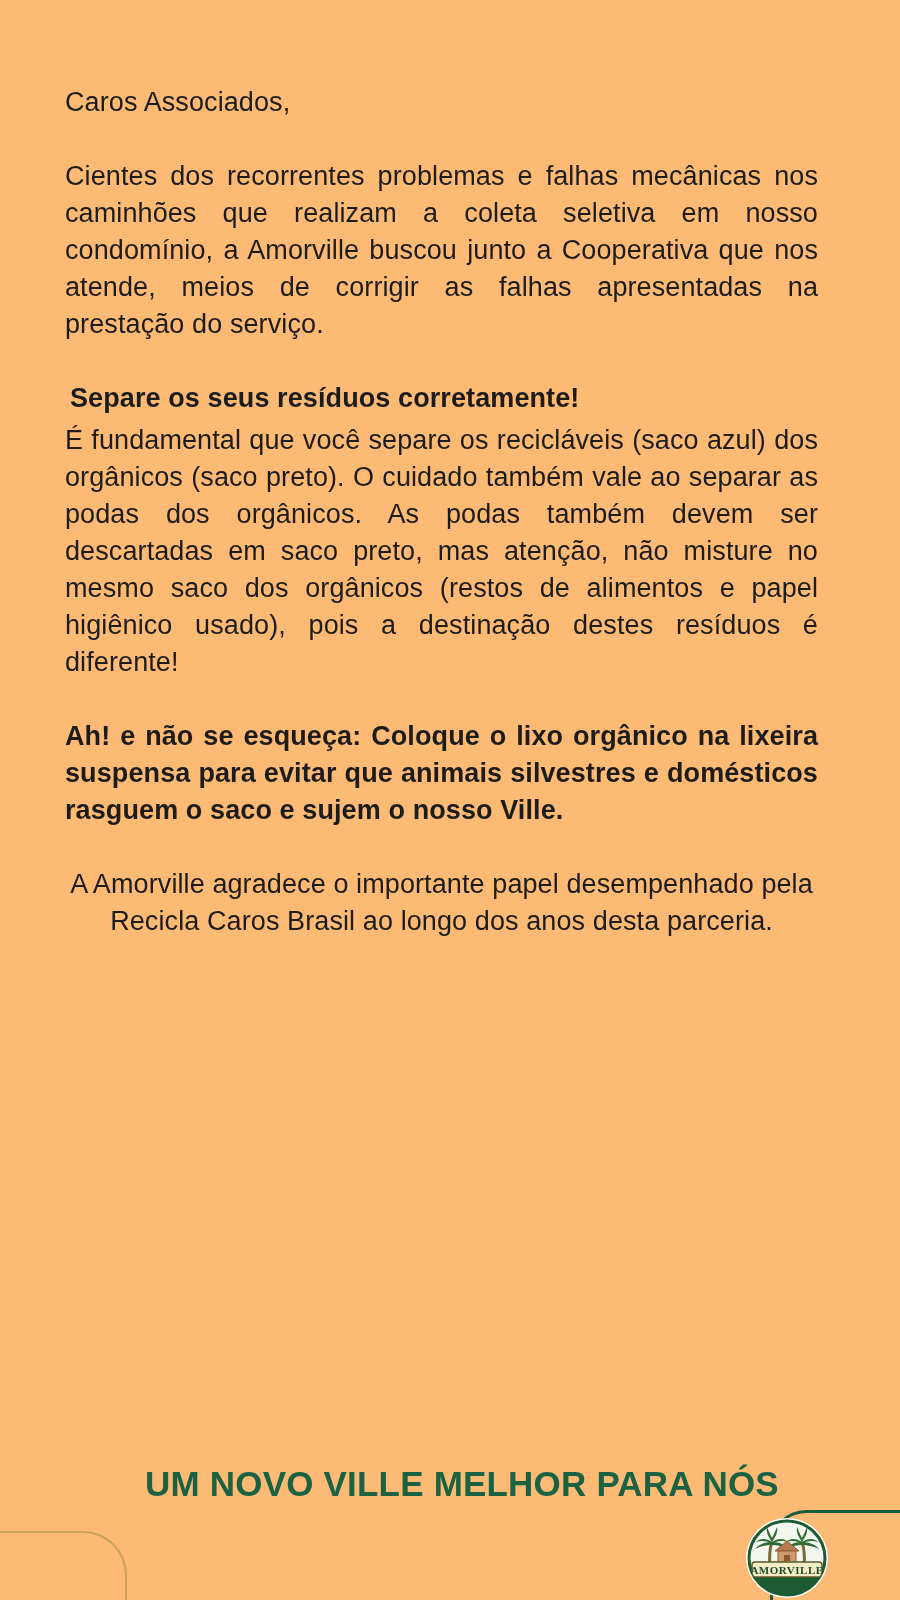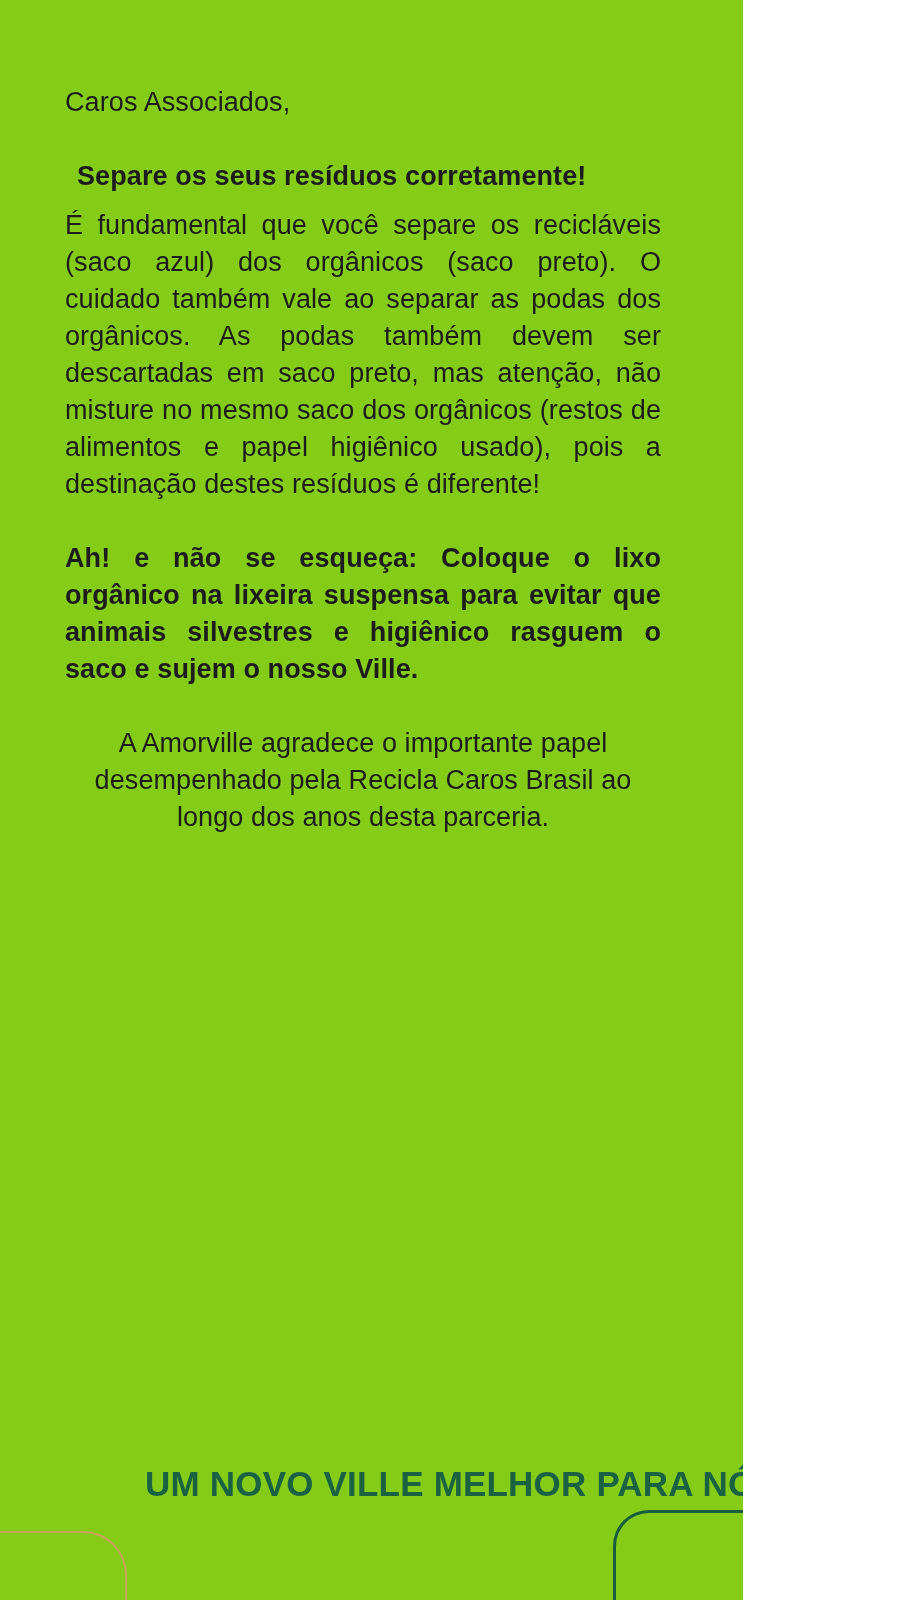--- a/index.html
+++ b/index.html
@@ -1,40 +1,40 @@
 <!DOCTYPE html>
 <html lang="pt"><head>
 <meta charset="utf-8">
 <style>
   html, body { margin: 0; padding: 0; background: #ffffff; }
   .page {
     position: relative;
-    width: 743px;
+    width: 900px;
     height: 1600px;
-    background: #84cc16;
+    background: #fdba74;
     overflow: hidden;
     font-family: "Liberation Sans", sans-serif;
     color: #1c1c1c;
   }
   .doc-body {
     position: absolute;
     top: 84px;
     left: 65px;
     right: 82px;
   }
   .doc-body p {
     margin: 0 0 37px 0;
     font-size: 27px;
     line-height: 37px;
     text-align: justify;
     letter-spacing: 0.1px;
   }
   .salutation { text-align: left !important; }
   .section-heading {
-    margin: 12px !important;
+    margin: 5px !important;
     font-weight: 800;
     text-align: left !important;
     letter-spacing: 0.2px;
   }
   .bold-par { font-weight: 800; }
   .closing {
     text-align: center !important;
     margin-top: 0;
   }
   
@@ -81,23 +81,24 @@
     text-align: right;
   }
 </style>
 </head>
 <body>
 
 <div class="page">
 
   <div class="doc-body">
     <p class="salutation">Caros Associados,</p>
+    <p>Cientes dos recorrentes problemas e falhas mecânicas nos caminhões que realizam a coleta seletiva em nosso condomínio, a Amorville buscou junto a Cooperativa que nos atende, meios de corrigir as falhas apresentadas na prestação do serviço.</p>
     <p class="section-heading">Separe os seus resíduos corretamente!</p>
     <p>É fundamental que você separe os recicláveis (saco azul) dos orgânicos (saco preto). O cuidado também vale ao separar as podas dos orgânicos. As podas também devem ser descartadas em saco preto, mas atenção, não misture no mesmo saco dos orgânicos (restos de alimentos e papel higiênico usado), pois a destinação destes resíduos é diferente!</p>
-    <p class="bold-par">Ah! e não se esqueça: Coloque o lixo orgânico na lixeira suspensa para evitar que animais silvestres e higiênico rasguem o saco e sujem o nosso Ville.</p>
+    <p class="bold-par">Ah! e não se esqueça: Coloque o lixo orgânico na lixeira suspensa para evitar que animais silvestres e domésticos rasguem o saco e sujem o nosso Ville.</p>
     <p class="closing">A Amorville agradece o importante papel desempenhado pela Recicla Caros Brasil ao longo dos anos desta parceria.</p>
   </div>
 
   <div class="frame-gold"></div>
   <div class="frame-green"></div>
 
   <div class="slogan">UM NOVO VILLE MELHOR PARA NÓS</div>
 
   <div class="logo-wrap">
     <svg width="82" height="80" viewBox="0 0 82 80">

